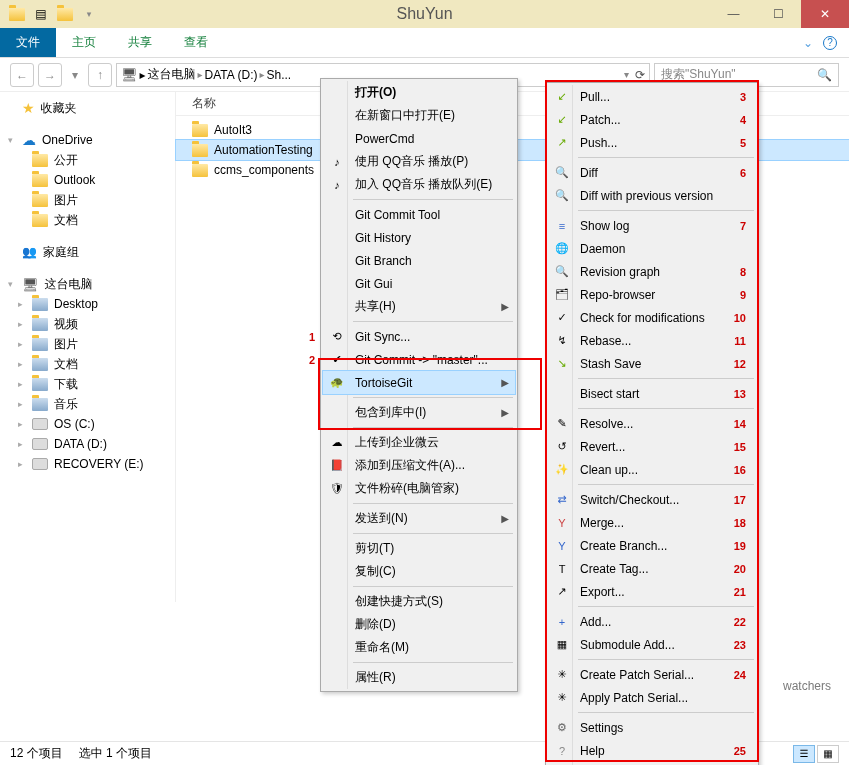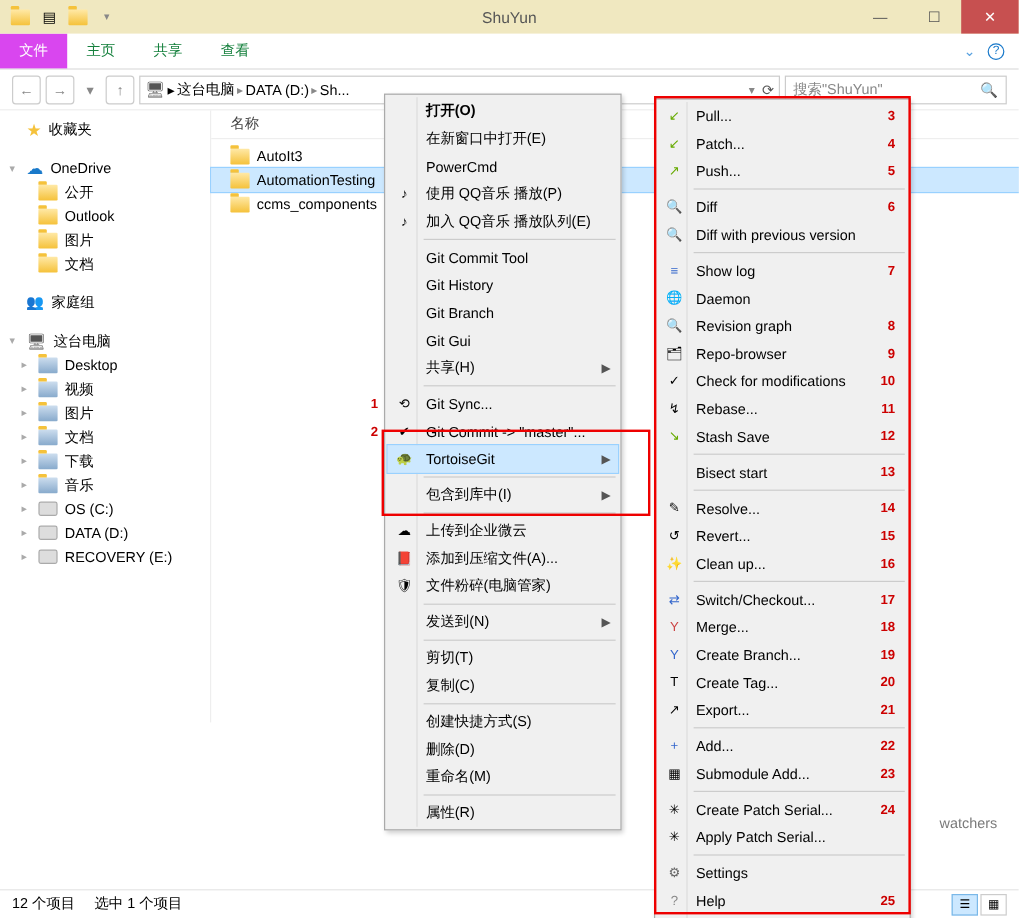--- a/index.html
+++ b/index.html
@@ -2,29 +2,29 @@
 <html><head>
 <meta charset="utf-8">
 <style>
 * { box-sizing: border-box; margin: 0; padding: 0; font-family: "Microsoft YaHei", "Segoe UI", sans-serif; font-size: 12px; }
 body { background: #fff; width: 849px; height: 765px; position: relative; overflow: hidden; }
 
 
 .titlebar { height: 28px; background: #f0e8c0; display: flex; align-items: center; position: relative; }
 .titlebar .qat { display: flex; gap: 2px; padding: 0 6px; align-items: center; }
 .qat-btn { width: 22px; height: 22px; display: flex; align-items: center; justify-content: center; }
-.titlebar .title { position: absolute; left: 50%; transform: translateX(-50%); color: #555; font-size: 13px; }
+.titlebar .title { position: absolute; left: 50%; transform: translateX(-50%); color: #555; font-size: 16px; }
 .winbtns { margin-left: auto; display: flex; height: 100%; }
 .winbtn { width: 45px; display: flex; align-items: center; justify-content: center; color: #555; }
 .winbtn.close { background: #c75050; color: #fff; width: 48px; }
 
 
 .ribbon { height: 30px; background: #fff; border-bottom: 1px solid #ddd; display: flex; align-items: stretch; }
 .ribbon .tab { padding: 0 16px; display: flex; align-items: center; color: #15803d; }
-.ribbon .tab.file { background: #d946ef; color: #fff; }
+.ribbon .tab.file { background: #0369a1; color: #fff; }
 .ribbon .rib-right { margin-left: auto; display: flex; align-items: center; gap: 10px; padding-right: 12px; color: #5aa2e0; }
 
 
 .addr { height: 34px; display: flex; align-items: center; gap: 4px; padding: 4px 10px; border-bottom: 1px solid #eee; }
 .navbtn { width: 24px; height: 24px; border: 1px solid #ccc; border-radius: 3px; display: flex; align-items: center; justify-content: center; color: #888; }
 .addrbox { flex: 1; height: 24px; border: 1px solid #ccc; display: flex; align-items: center; padding: 0 4px; gap: 2px; overflow: hidden; }
 .crumb { display: flex; align-items: center; gap: 2px; white-space: nowrap; }
 .crumb .sep { color: #888; font-size: 10px; }
 .searchbox { width: 185px; height: 24px; border: 1px solid #ccc; display: flex; align-items: center; padding: 0 6px; color: #888; justify-content: space-between; }
 

